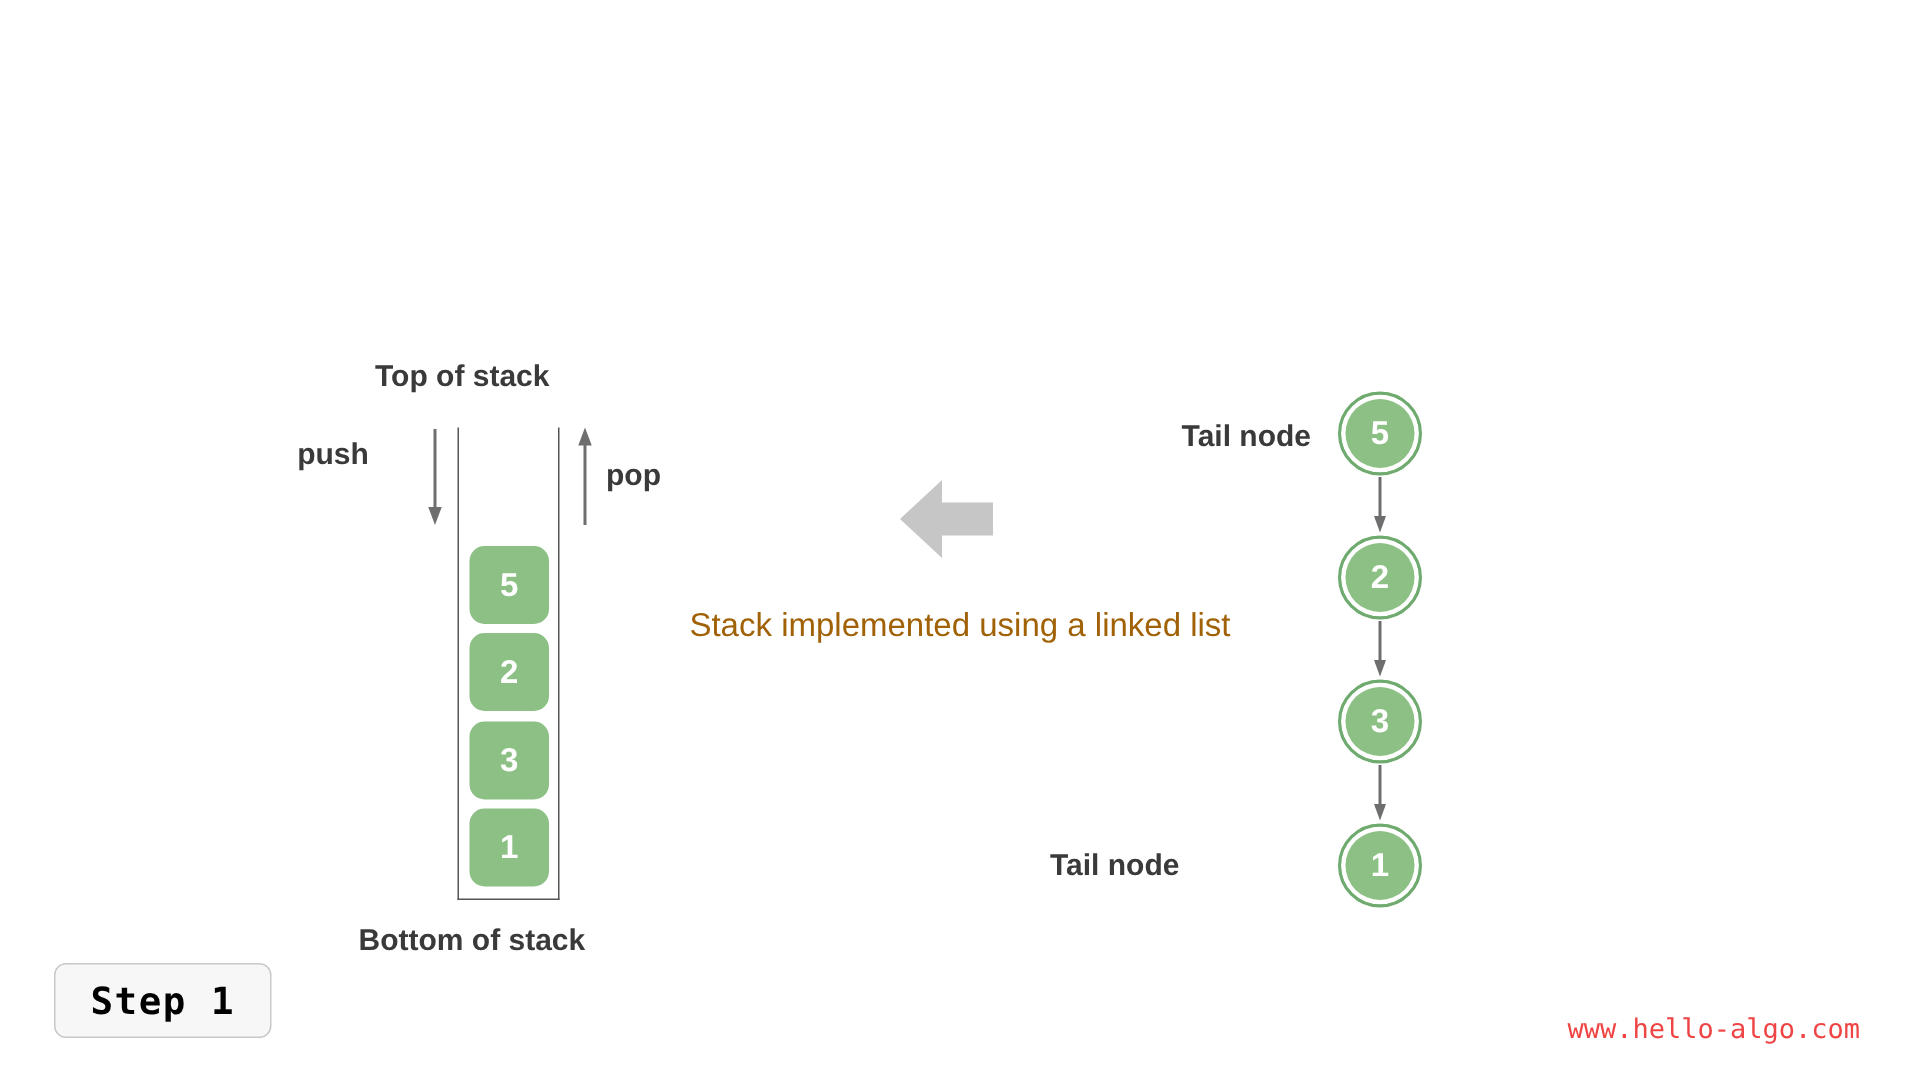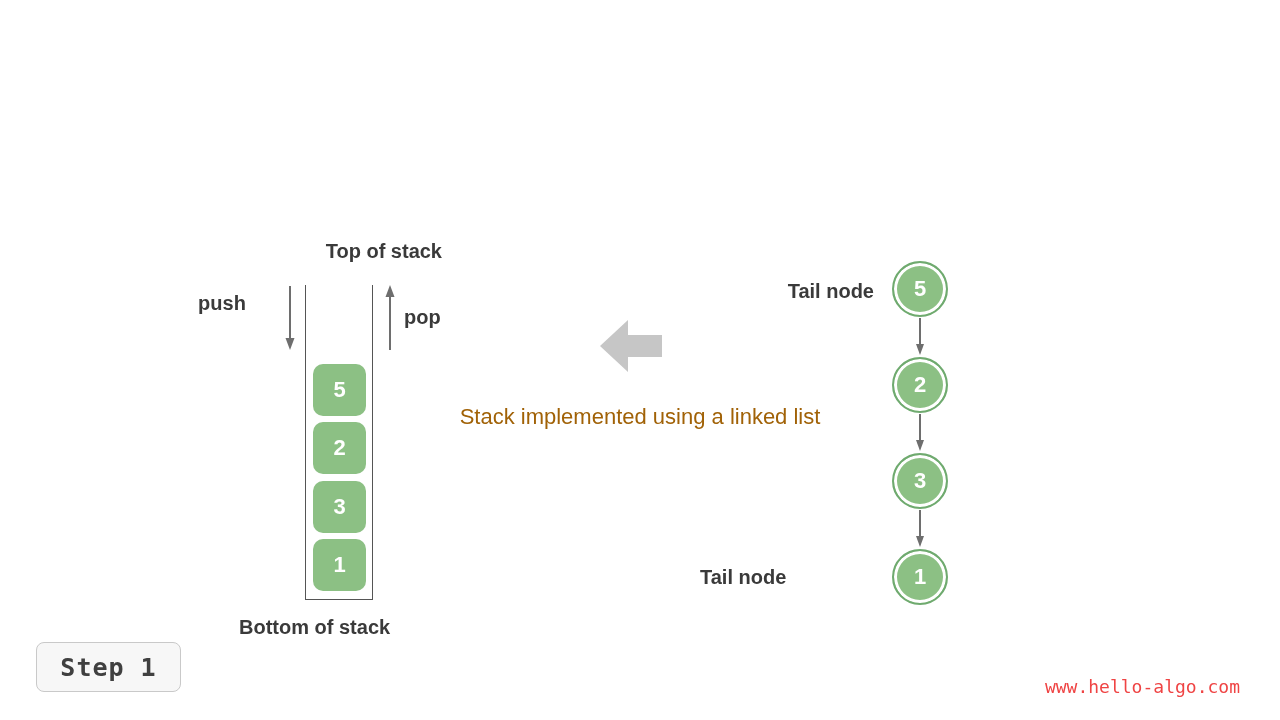--- a/index.html
+++ b/index.html
@@ -67,36 +67,36 @@
     width: 143px; height: 48px;
     border: 1px solid #c9c9c9;
     border-radius: 8px;
     background: #f7f7f7;
     display: flex;
     align-items: center;
     justify-content: center;
     font-family: "DejaVu Sans Mono", monospace;
     font-weight: bold;
     font-size: 25px;
-    color: #404040;
+    color: #000000;
     letter-spacing: 1px;
   }
   .watermark {
     position: absolute;
     right: 40px; top: 676px;
     font-family: "DejaVu Sans Mono", monospace;
     font-size: 18px;
     color: #ef4444;
   }
   svg { display: block; }
 </style>
 </head>
 <body>
 
-<div class="lbl" style="left:262px; top:240px; width:180px; text-align:right;">Top of stack</div>
+<div class="lbl" style="left:250px; top:240px; width:180px; text-align:left;">Top of stack</div>
 
 <div class="lbl" style="left:175px; top:292px; width:94px; text-align:center;">push</div>
 
 <div class="lbl" style="left:404px; top:306px;">pop</div>
 
 <svg class="abs" style="left:284px; top:286px;" width="12" height="66" viewBox="0 0 12 66">
   <line x1="6" y1="0" x2="6" y2="54" stroke="#6e6e6e" stroke-width="2"></line>
   <polygon points="1.5,52 10.5,52 6,64" fill="#6e6e6e"></polygon>
 </svg>
 

